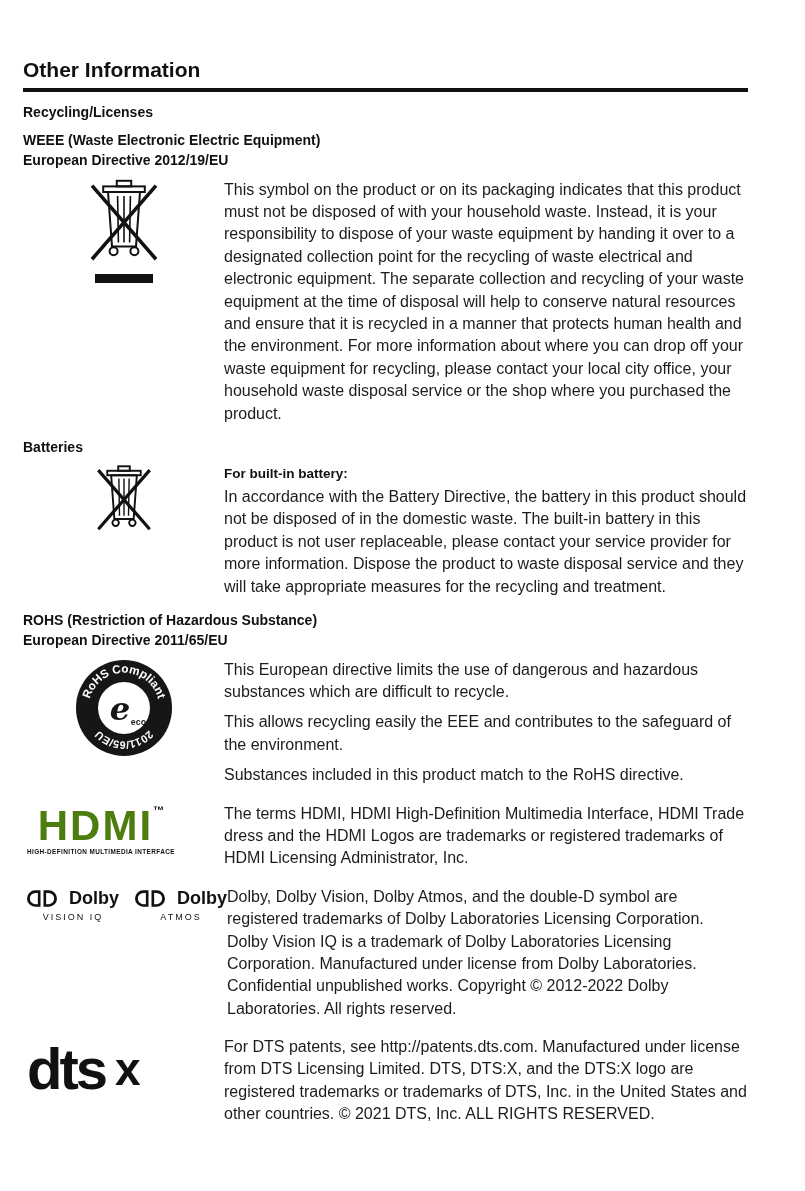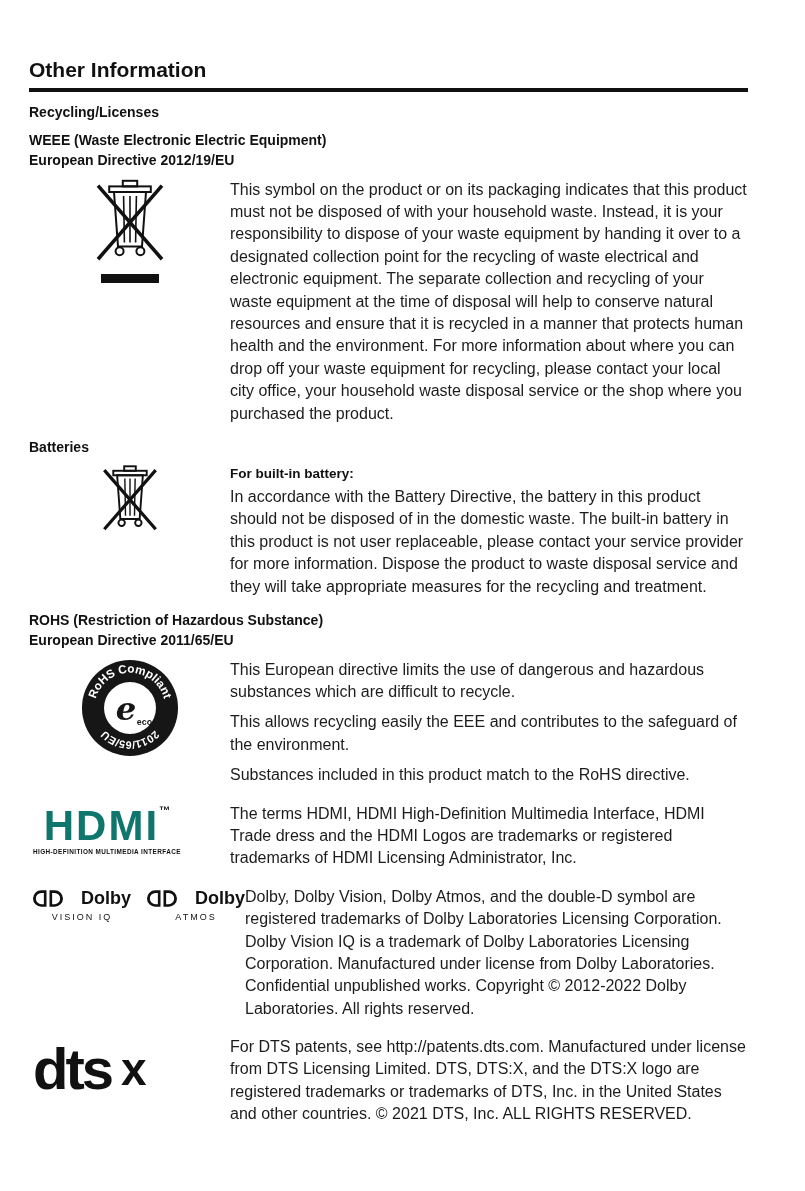--- a/index.html
+++ b/index.html
@@ -5,21 +5,21 @@
   * { margin: 0; padding: 0; box-sizing: border-box; }
   html, body { background: #ffffff; }
   body { font-family: "Liberation Sans", sans-serif; color: #1c1c1c; }
 
   .page {
     position: relative;
     width: 805px;
     height: 1191px;
     margin: 0 auto;
     background: #ffffff;
-    padding: 58px 57px 0 29px;
+    padding: 58px 57px 0 23px;
     overflow: hidden;
   }
 
   .title { font-size: 21px; font-weight: bold; color: #111; margin-bottom: 6px; }
   .rule { height: 3px; border-top: 3px solid #111; border-bottom: 1px solid #111; margin-bottom: 12px; }
 
   .section-title { font-size: 14px; font-weight: bold; color: #111; margin-bottom: 10px; }
 
   .subhead { font-size: 14px; font-weight: bold; line-height: 1.45; color: #111; margin-bottom: 8px; }
 
@@ -33,28 +33,28 @@
   .text-subhead { font-size: 13.5px; font-weight: bold; color: #111; }
   .sub-block + .sub-block { margin-top: 6px; }
   .sub-block .p { margin-top: 2px; }
 
   .weee-icon-wrap { display: flex; flex-direction: column; align-items: center; }
   .weee-bar { width: 58px; height: 9px; background: #111; margin-top: 5px; }
 
   
   .hdmi-logo { display: inline-block; text-align: center; margin-top: 2px; }
   .hdmi-main { white-space: nowrap; line-height: 1; }
-  .hdmi-text { font-size: 42px; font-weight: 900; letter-spacing: 2px; color: #0f766e; }
+  .hdmi-text { font-size: 42px; font-weight: 900; letter-spacing: 2px; color: #4d7c0f; }
   .hdmi-tm { font-size: 11px; font-weight: bold; vertical-align: top; color: #111; }
   .hdmi-tagline { font-size: 6.4px; font-weight: bold; letter-spacing: 0.4px; color: #111; margin-top: 1px; }
 
   
   .dolby-logos { display: flex; gap: 16px; margin-top: 2px; }
   .dolby-logo { display: flex; flex-direction: column; align-items: center; }
-  .dolby-top { display: flex; align-items: center; gap: 18px; }
+  .dolby-top { display: flex; align-items: center; gap: 12px; }
   .dolby-name { font-size: 18px; font-weight: 600; color: #111; }
   .dolby-sub { font-size: 9px; letter-spacing: 2px; color: #111; margin-top: 3px; text-align: right; }
 
   
   .dts-logo { display: flex; align-items: center; margin-top: 4px; }
   .dts-text { font-size: 58px; font-weight: 900; letter-spacing: -3px; color: #111; line-height: 1; text-align: right; }
   .dts-x { font-size: 46px; font-weight: 900; color: #111; margin-left: 10px; line-height: 1; }
 
   .page-number { position: absolute; bottom: 34px; left: 0; right: 0; text-align: center; font-size: 13px; color: #1c1c1c; }
 </style>

